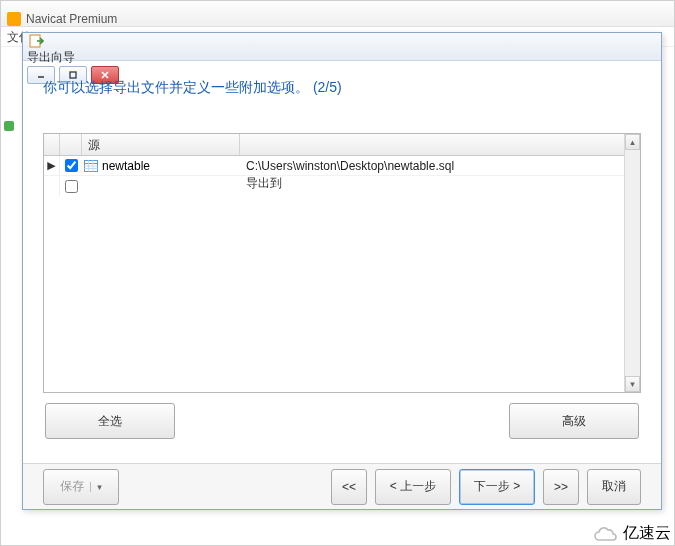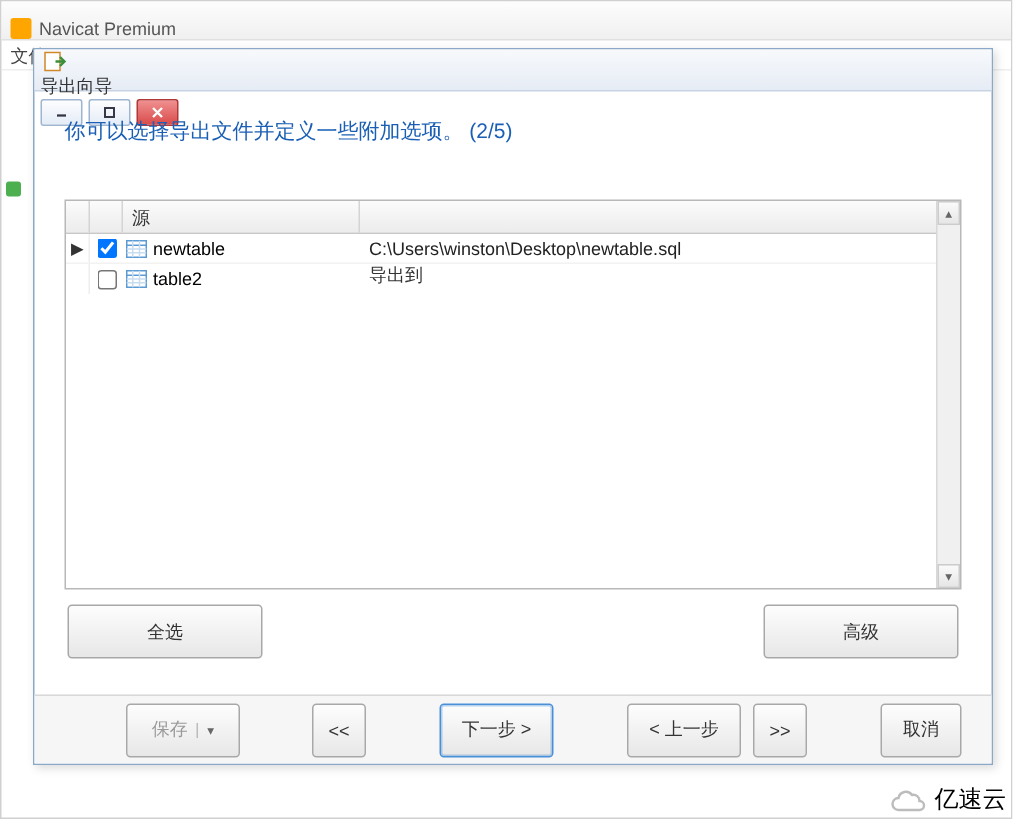--- a/index.html
+++ b/index.html
@@ -42,21 +42,21 @@
     .gr-check input { width: 13px; height: 13px; }
     .gr-source { width: 158px; padding: 0 2px; display:flex; align-items:center; gap: 4px; }
     .table-icon { width: 14px; height: 12px; display:inline-block; }
     .table-icon svg { width:14px; height:12px; }
     .gr-dest { flex: 1; padding: 0 6px; color: #222; }
     .row-sep { border-bottom: 1px solid #f2f2f2; }
     
     .mid-buttons { display:flex; justify-content: space-between; margin-top: 10px; padding: 0 2px; }
     .std-btn { min-width: 130px; height: 36px; border: 1px solid #a8a8a8; border-radius: 3px; background: linear-gradient(#fdfdfd, #e7e7e7); cursor: pointer; font-size: 12px; color:#333; padding: 0 10px; }
     .std-btn.small { min-width: 34px; }
-    .std-btn.med { min-width: 76px; margin-left: 41px; }
+    .std-btn.med { min-width: 76px; }
     .std-btn.default { border-color: #4a90d9; box-shadow: 0 0 0 1px rgba(74,144,217,0.4) inset; }
     .std-btn.disabled { color:#999; }
     .dropdown-split::after { content: "▾"; margin-left:6px; color:#666; font-size:9px; border-left:1px solid #bbb; padding-left:6px; }
 
     .dlg-footer { position: absolute; left: 0; right: 0; bottom: 0; height: 46px; border-top: 1px solid #d8d8d8; background: #f6f6f6; display:flex; align-items:center; padding: 0 20px; gap: 8px; }
     .footer-spacer { flex: 1; }
     
     .watermark { position: absolute; right: 4px; bottom: 2px; color: #000000; font-size: 16px; display:flex; align-items:flex-end; gap:4px; pointer-events:none; }
     .watermark .cloud { width:28px; height:18px; }
   </style>
@@ -134,54 +134,41 @@
           <span>newtable</span>
         </div>
         <div class="gr-dest">C:\Users\winston\Desktop\newtable.sql</div>
       </div>
 
       <div class="grid-row">
         <div class="gr-rowhdr"></div>
         <div class="gr-check">
           <input type="checkbox" style="">
         </div>
-        <div class="gr-source">
-          <span class="table-icon">
-            <svg viewBox="0 0 14 12">
-                <rect x="0.5" y="0.5" width="13" height="11" fill="#fff" stroke="#5a9bd5"></rect>
-                <line x1="0.5" y1="3.5" x2="13.5" y2="3.5" stroke="#5a9bd5"></line>
-                <line x1="0.5" y1="6" x2="13.5" y2="6" stroke="#c8dcf0"></line>
-                <line x1="0.5" y1="8.5" x2="13.5" y2="8.5" stroke="#c8dcf0"></line>
-                <line x1="4.5" y1="0.5" x2="4.5" y2="11.5" stroke="#c8dcf0"></line>
-                <line x1="9" y1="0.5" x2="9" y2="11.5" stroke="#c8dcf0"></line>
-              </svg>
-          </span>
-          <span>table2</span>
-        </div>
         <div class="gr-dest"></div>
       </div>
 
       <div class="grid-scroll">
         <div class="scroll-up">▴</div>
         <div class="scroll-down">▾</div>
       </div>
     </div>
 
     <div class="mid-buttons">
       <button class="std-btn">全选</button>
       <button class="std-btn">高级</button>
     </div>
   </div>
 
   <div class="dlg-footer">
     <button class="std-btn med disabled dropdown-split"><span>保存</span></button>
     <div class="footer-spacer"></div>
     <button class="std-btn small">&lt;&lt;</button>
+    <button class="std-btn med">&lt; 上一步</button>
     <button class="std-btn med default">下一步 &gt;</button>
-    <button class="std-btn med">&lt; 上一步</button>
     <button class="std-btn small">&gt;&gt;</button>
     <button class="std-btn med" style="min-width:54px">取消</button>
   </div>
 </div>
 
 <div class="watermark">
   <svg class="cloud" viewBox="0 0 28 18">
       <path d="M8 14 a4 4 0 0 1 0-8 a5 5 0 0 1 9-2 a4 4 0 0 1 5 4 a3 3 0 0 1 0 6 z" fill="none" stroke="#bcbcbc" stroke-width="1.6"></path>
     </svg>
   <span>亿速云</span>

